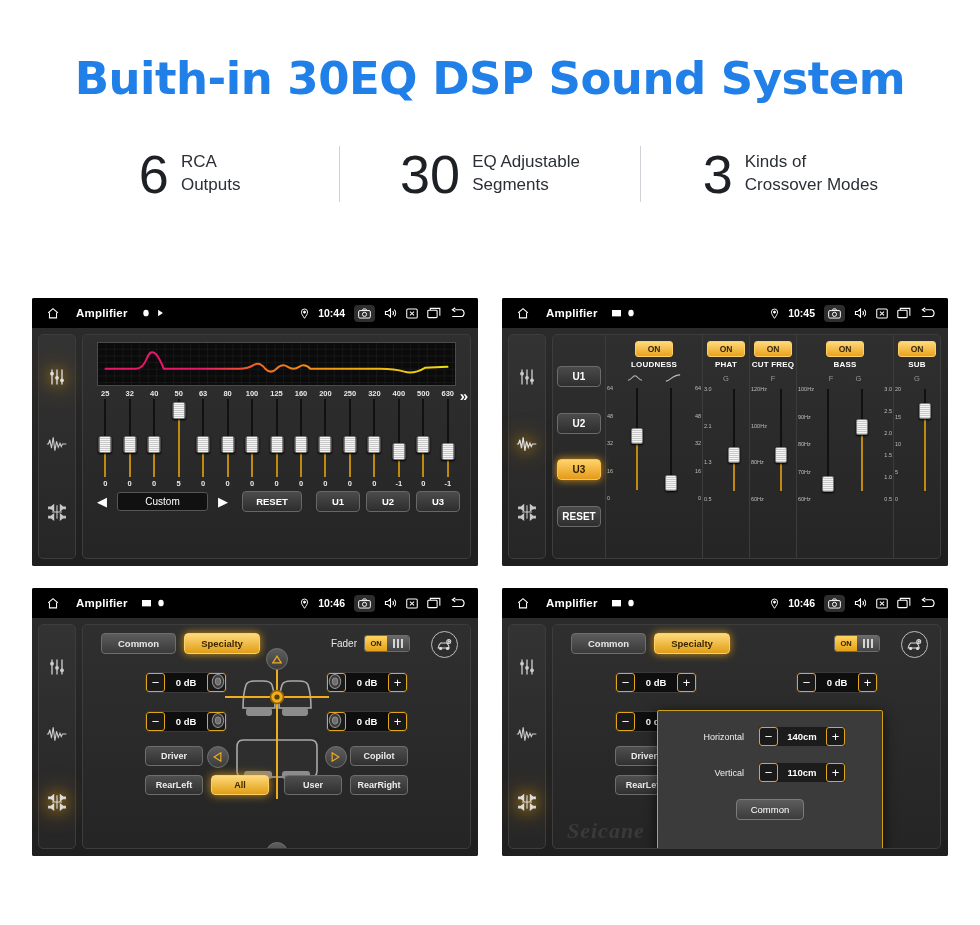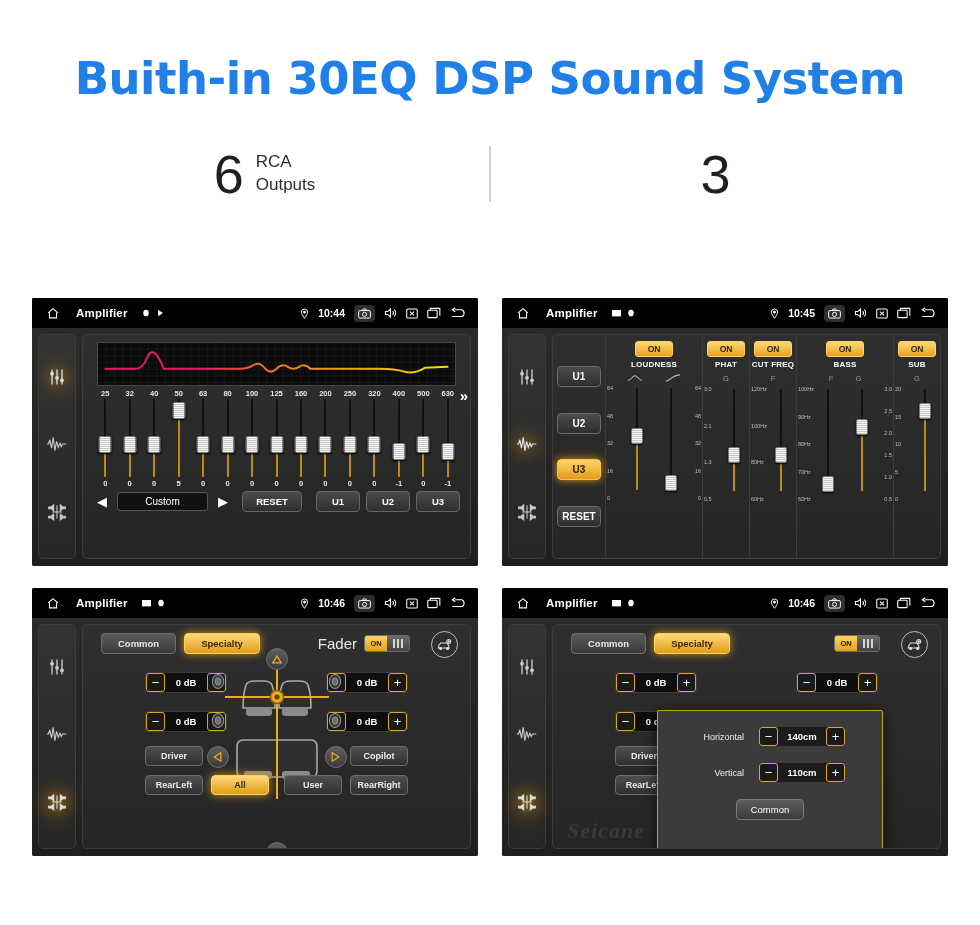--- a/index.html
+++ b/index.html
@@ -244,21 +244,21 @@
     border:1px solid #6e6e6e; color:#e8e8e8;
   }
   .tab.active {
     background: linear-gradient(180deg,#ffd97a,#e09e16);
     border-color:#ffcf63; color:#3a2700;
     box-shadow:0 0 9px #c9901a;
   }
   .fader-ctl {
     position:absolute; right:60px; top:10px; display:flex; align-items:center; gap:7px;
   }
-  .fader-lbl { color:#e7e7e7; font-size:15px; }
+  .fader-lbl { color:#e7e7e7; font-size:10px; }
   .toggle {
     display:flex; width:46px; height:17px; border:1px solid #6d6d6d; border-radius:3px; overflow:hidden;
   }
   .toggle .on-half {
     flex:1; background:linear-gradient(180deg,#ffd45f,#e5a117);
     color:#2e2000; font-size:7.5px; font-weight:bold;
     display:flex; align-items:center; justify-content:center;
   }
   .toggle .off-half {
     flex:1; background:linear-gradient(180deg,#6a6a6a,#434343);
@@ -333,23 +333,34 @@
 
 <div class="stats-row">
   <div class="stat">
     <div class="stat-num">6</div>
     <div class="stat-txt">
       <div>RCA</div>
       <div>Outputs</div>
     </div>
   </div>
   <div class="stat-div"></div>
+  <div class="stat">
+    <div class="stat-num">30</div>
+    <div class="stat-txt">
+      <div>EQ Adjustable</div>
+      <div>Segments</div>
+    </div>
+  </div>
   <div class="stat-div"></div>
   <div class="stat">
     <div class="stat-num">3</div>
+    <div class="stat-txt">
+      <div>Kinds of</div>
+      <div>Crossover Modes</div>
+    </div>
   </div>
 </div>
 
 <div class="grid">
 
   <div class="device">
     <div class="statusbar">
       <span class="sb-home">
         <svg width="14" height="13" viewBox="0 0 24 24" fill="none" stroke="#fff" stroke-width="2">
             <path d="M3 11 12 3l9 8"></path>

